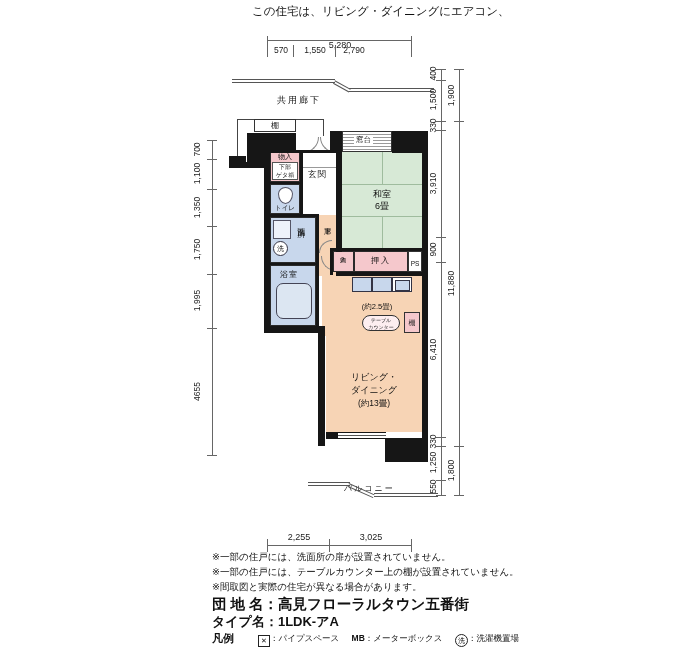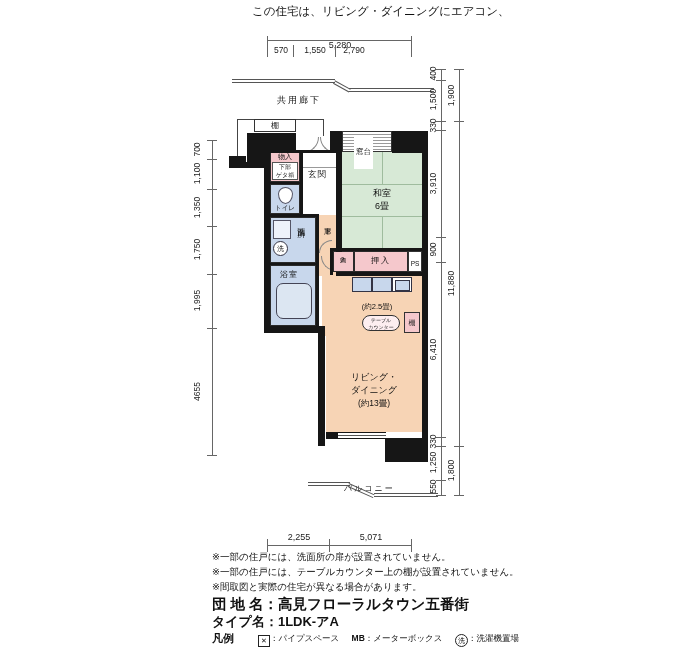--- a/index.html
+++ b/index.html
@@ -89,21 +89,21 @@
   <div class="tick" style="left:454px;top:495px;width:10px;height:1px;"></div>
   <div class="dimlbl rot" style="left:428px;top:90px;width:46px;">1,900</div>
   <div class="dimlbl rot" style="left:428px;top:278px;width:46px;">11,880</div>
   <div class="dimlbl rot" style="left:428px;top:465px;width:46px;">1,800</div>
 
   <div class="dline" style="left:268px;top:545px;width:144px;height:1px;"></div>
   <div class="tick" style="left:267px;top:539px;width:1px;height:13px;"></div>
   <div class="tick" style="left:329px;top:539px;width:1px;height:13px;"></div>
   <div class="tick" style="left:411px;top:539px;width:1px;height:13px;"></div>
   <div class="dimlbl" style="left:277px;top:532px;width:44px;font-size:9px;">2,255</div>
-  <div class="dimlbl" style="left:349px;top:532px;width:44px;font-size:9px;">5,071</div>
+  <div class="dimlbl" style="left:349px;top:532px;width:44px;font-size:9px;">3,025</div>
 
   <div class="room" style="left:237px;top:119px;width:87px;height:48px;background:#fff;border-color:#444;"></div>
   <div class="room" style="left:254px;top:119px;width:42px;height:13px;background:#fff;border-color:#333;text-align:center;font-size:8px;line-height:12px;">棚</div>
   <div class="wall" style="left:247px;top:133px;width:49px;height:33px;"></div>
   <div class="wall" style="left:229px;top:156px;width:17px;height:12px;"></div>
   <div class="wall" style="left:240px;top:162px;width:84px;height:6px;"></div>
 
   <div class="room noborder" style="left:303px;top:136px;width:33px;height:79px;background:#fff;"></div>
   <div class="arc" style="left:303px;top:137px;width:16px;height:16px;border-right:1px solid #888;border-bottom:1px solid #888;border-bottom-right-radius:16px;"></div>
   <div class="arc" style="left:320px;top:137px;width:16px;height:16px;border-left:1px solid #888;border-bottom:1px solid #888;border-bottom-left-radius:16px;"></div>
@@ -132,25 +132,25 @@
   <div class="room noborder" style="left:319px;top:215px;width:17px;height:61px;background:#f7d4b5;"></div>
   <div class="lbl vtxt" style="left:323px;top:222px;font-size:7px;height:30px;">廊下</div>
   <div class="arc" style="left:319px;top:240px;width:13px;height:13px;border-left:1px solid #888;border-top:1px solid #888;border-top-left-radius:13px;"></div>
   <div class="arc" style="left:321px;top:256px;width:15px;height:15px;border-left:1px solid #888;border-bottom:1px solid #888;border-bottom-left-radius:15px;"></div>
 
   <div class="room noborder" style="left:342px;top:152px;width:80px;height:96px;background:#d7e9d6;"></div>
   <div class="tatami-line" style="left:342px;top:184px;width:80px;height:1px;"></div>
   <div class="tatami-line" style="left:382px;top:152px;width:1px;height:32px;"></div>
   <div class="tatami-line" style="left:342px;top:216px;width:80px;height:1px;"></div>
   <div class="tatami-line" style="left:382px;top:216px;width:1px;height:32px;"></div>
-  <div class="lbl ctr" style="left:342px;top:189px;width:80px;font-size:9px;font-family:Liberation Mono, monospace;">和室</div>
+  <div class="lbl ctr" style="left:342px;top:189px;width:80px;font-size:9px;">和室</div>
   <div class="lbl ctr" style="left:342px;top:201px;width:80px;font-size:9px;">6畳</div>
 
   <div class="room hatch" style="left:342px;top:131px;width:50px;height:21px;border-color:#333;"></div>
-  <div class="lbl" style="left:354px;top:136px;font-size:7.5px;background:#fff;padding:12px 2px;">窓台</div>
+  <div class="lbl" style="left:354px;top:136px;font-size:7.5px;background:#fff;padding:0 2px;">窓台</div>
 
   <div class="room" style="left:333px;top:251px;width:21px;height:21px;background:#f5c8cc;"></div>
   <div class="lbl vtxt" style="left:339px;top:252px;font-size:6px;height:20px;letter-spacing:0;">物入</div>
   <div class="room" style="left:354px;top:251px;width:54px;height:21px;background:#f5c8cc;"></div>
   <div class="lbl ctr" style="left:354px;top:256px;width:54px;font-size:8px;letter-spacing:2px;">押入</div>
   <div class="room" style="left:408px;top:251px;width:14px;height:21px;background:#fff;border-color:#333;"></div>
   <div class="lbl ctr" style="left:408px;top:260px;width:14px;font-size:6.5px;">PS</div>
 
   <div class="room noborder" style="left:322px;top:276px;width:100px;height:60px;background:#f7d4b5;"></div>
   <div class="room" style="left:352px;top:277px;width:20px;height:15px;background:#c8d7ec;border-color:#334;"></div>

